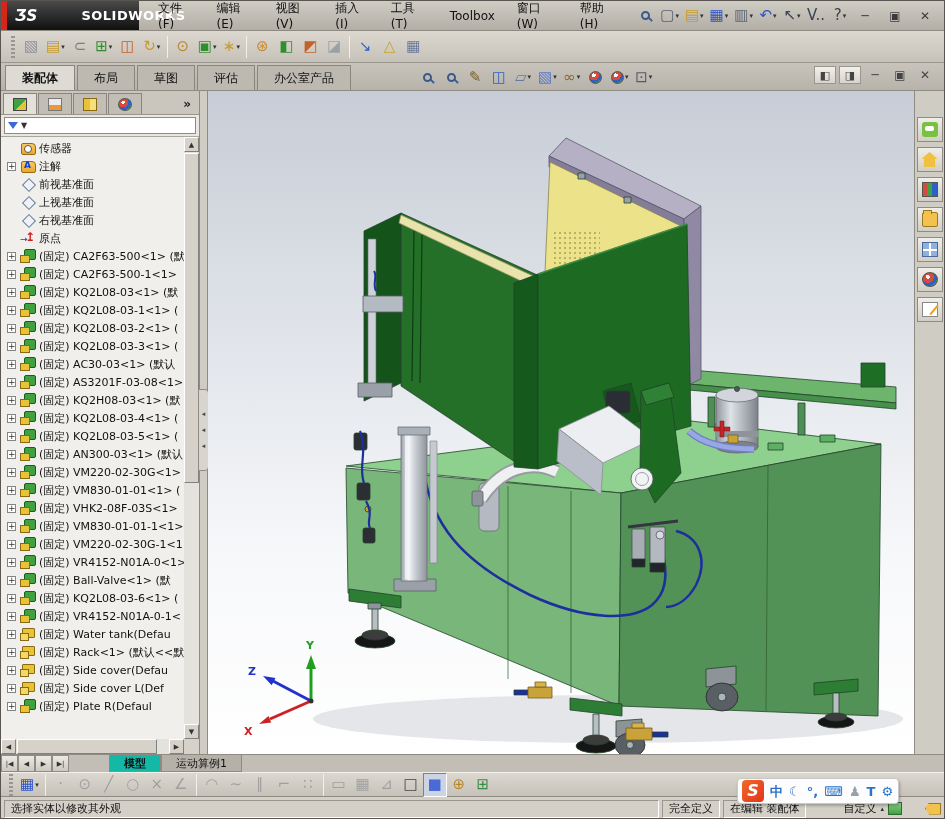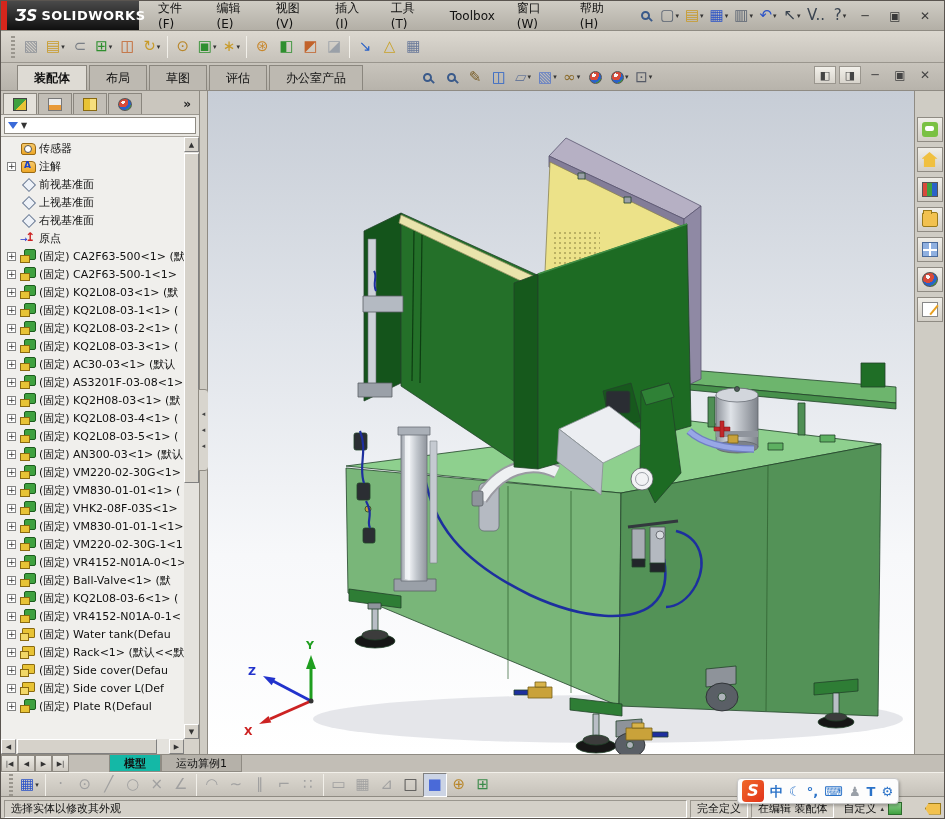--- a/index.html
+++ b/index.html
@@ -4,21 +4,21 @@
 <style>
   html,body{margin:0;padding:0;background:#8a8680;}
   *{box-sizing:border-box;}
   #win{
     width:945px;height:819px;position:relative;overflow:hidden;
     font-family:"DejaVu Sans","Liberation Sans",sans-serif;font-size:12px;color:#111;
     background:#c9c5bd;border:1px solid #5a5550;
   }
   
   #titlebar{height:30px;display:flex;align-items:stretch;background:linear-gradient(#cfccc4,#b3afa6);border-bottom:1px solid #8f8b83;}
-  #logo{width:138px;background:linear-gradient(#4a4a4a,#101010);display:flex;align-items:center;padding-left:8px;border-left:6px solid #d6261c;}
+  #logo{width:138px;background:linear-gradient(#4a4a4a,#101010);display:flex;align-items:center;padding-left:8px;border-left:6px solid #d6261c;gap:40px;}
   #logo .mark{color:#fff;font-weight:bold;font-style:italic;font-size:15px;margin-right:4px;}
   #logo .brand{color:#fff;font-weight:bold;font-size:13px;letter-spacing:.5px;}
   #menubar{display:flex;align-items:center;padding-left:8px;}
   .menu-item{padding:4px 11px;cursor:default;}
   #std-toolbar{display:flex;align-items:center;margin-left:4px;}
   #win-controls{margin-left:auto;display:flex;align-items:center;padding-right:6px;gap:4px;}
   .wbtn{width:26px;height:18px;display:flex;align-items:center;justify-content:center;color:#3a3a3a;font-size:12px;border:1px solid transparent;}
   
   #asm-toolbar{height:32px;display:flex;align-items:center;background:linear-gradient(#dcd8d0,#c6c2ba);border-bottom:1px solid #9a968e;padding-left:6px;}
   .grip{width:4px;height:22px;margin:0 4px;background:repeating-linear-gradient(#9a968e 0 2px,transparent 2px 4px);}
@@ -294,21 +294,21 @@
         </div>
 
         <div class="btn">
           <span class="g" style="color: rgb(106, 122, 154);">▦</span>
 
         </div>
       </div>
   </div>
 
   <div id="tabstrip">
-    <div style="display:flex;align-items:flex-end;padding-left:14px;">
+    <div style="display:flex;align-items:flex-end;padding-left:2px;">
 
         <div class="cmdtab active">装配体</div>
 
         <div class="cmdtab">布局</div>
 
         <div class="cmdtab">草图</div>
 
         <div class="cmdtab">评估</div>
 
         <div class="cmdtab">办公室产品</div>
@@ -957,21 +957,21 @@
           <span class="g" style="color: rgb(58, 138, 74);">⊞</span>
 
         </div>
       </div>
   </div>
 
   <div id="statusbar">
     <div id="sb-msg" class="sb-box">选择实体以修改其外观</div>
     <div class="sb-box">完全定义</div>
     <div class="sb-box">在编辑 装配体</div>
-    <div class="sb-box" id="sb-custom" style="">
+    <div class="sb-box" id="sb-custom" style="margin-left:28px;">
       <span>自定义</span>
       <span id="custom-caret">▴</span>
       <span id="custom-icon"></span>
     </div>
     <div id="tag-icon"></div>
   </div>
 
   <div id="imebar">
 
       <span class="imeitem ime-logo">S</span>

